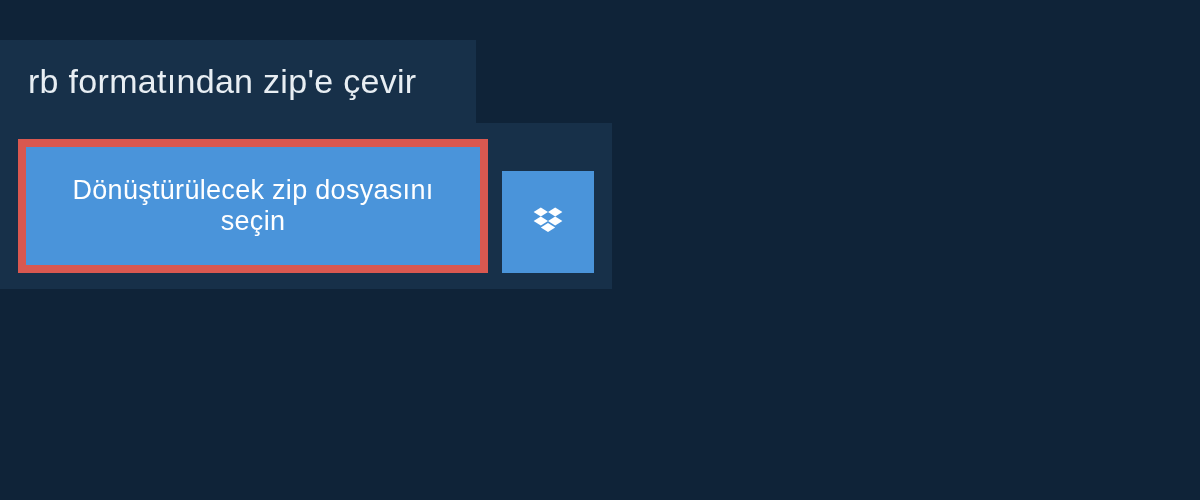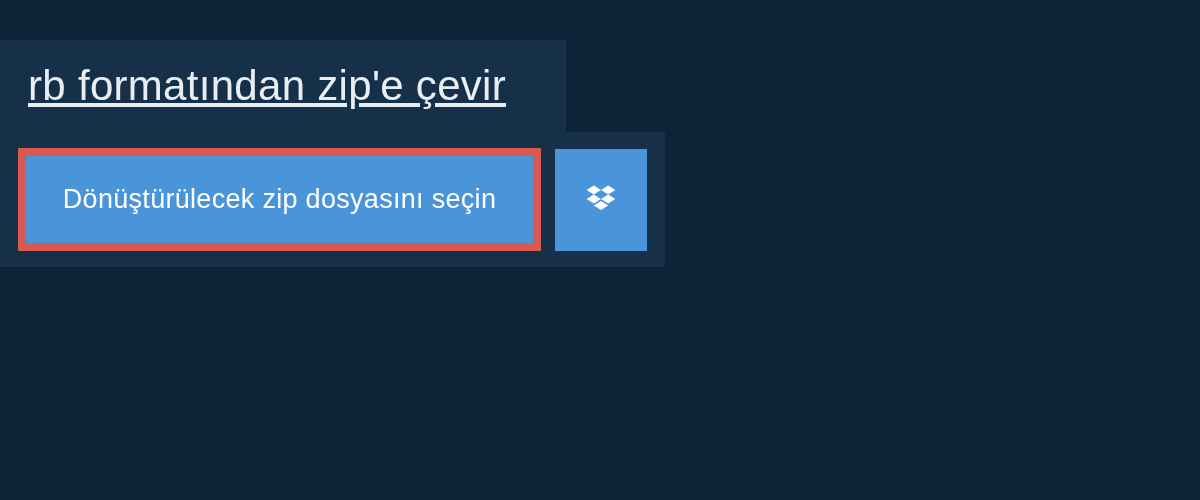--- a/index.html
+++ b/index.html
@@ -15,30 +15,29 @@
       overflow: hidden;
     }
     .header-tab {
       background: #173049;
       display: inline-block;
       padding: 22px 60px 22px 28px;
       margin-top: 40px;
     }
     .header-title {
       color: #e8eef3;
-      font-size: 42px;
+      font-size: 34px;
       font-weight: 300;
       letter-spacing: 0.3px;
-      text-decoration: underline;
     }
     .file-panel {
       background: #173049;
       padding: 16px 18px;
       margin-top: 0;
-      width: 665px;
+      width: 612px;
       display: flex;
       gap: 14px;
       align-items: flex-end;
     }
     .file-select-button {
       background: #4a94da;
       border: 8px solid #d95850;
       padding: 28px 26px;
       color: #ffffff;
       font-size: 27px;

